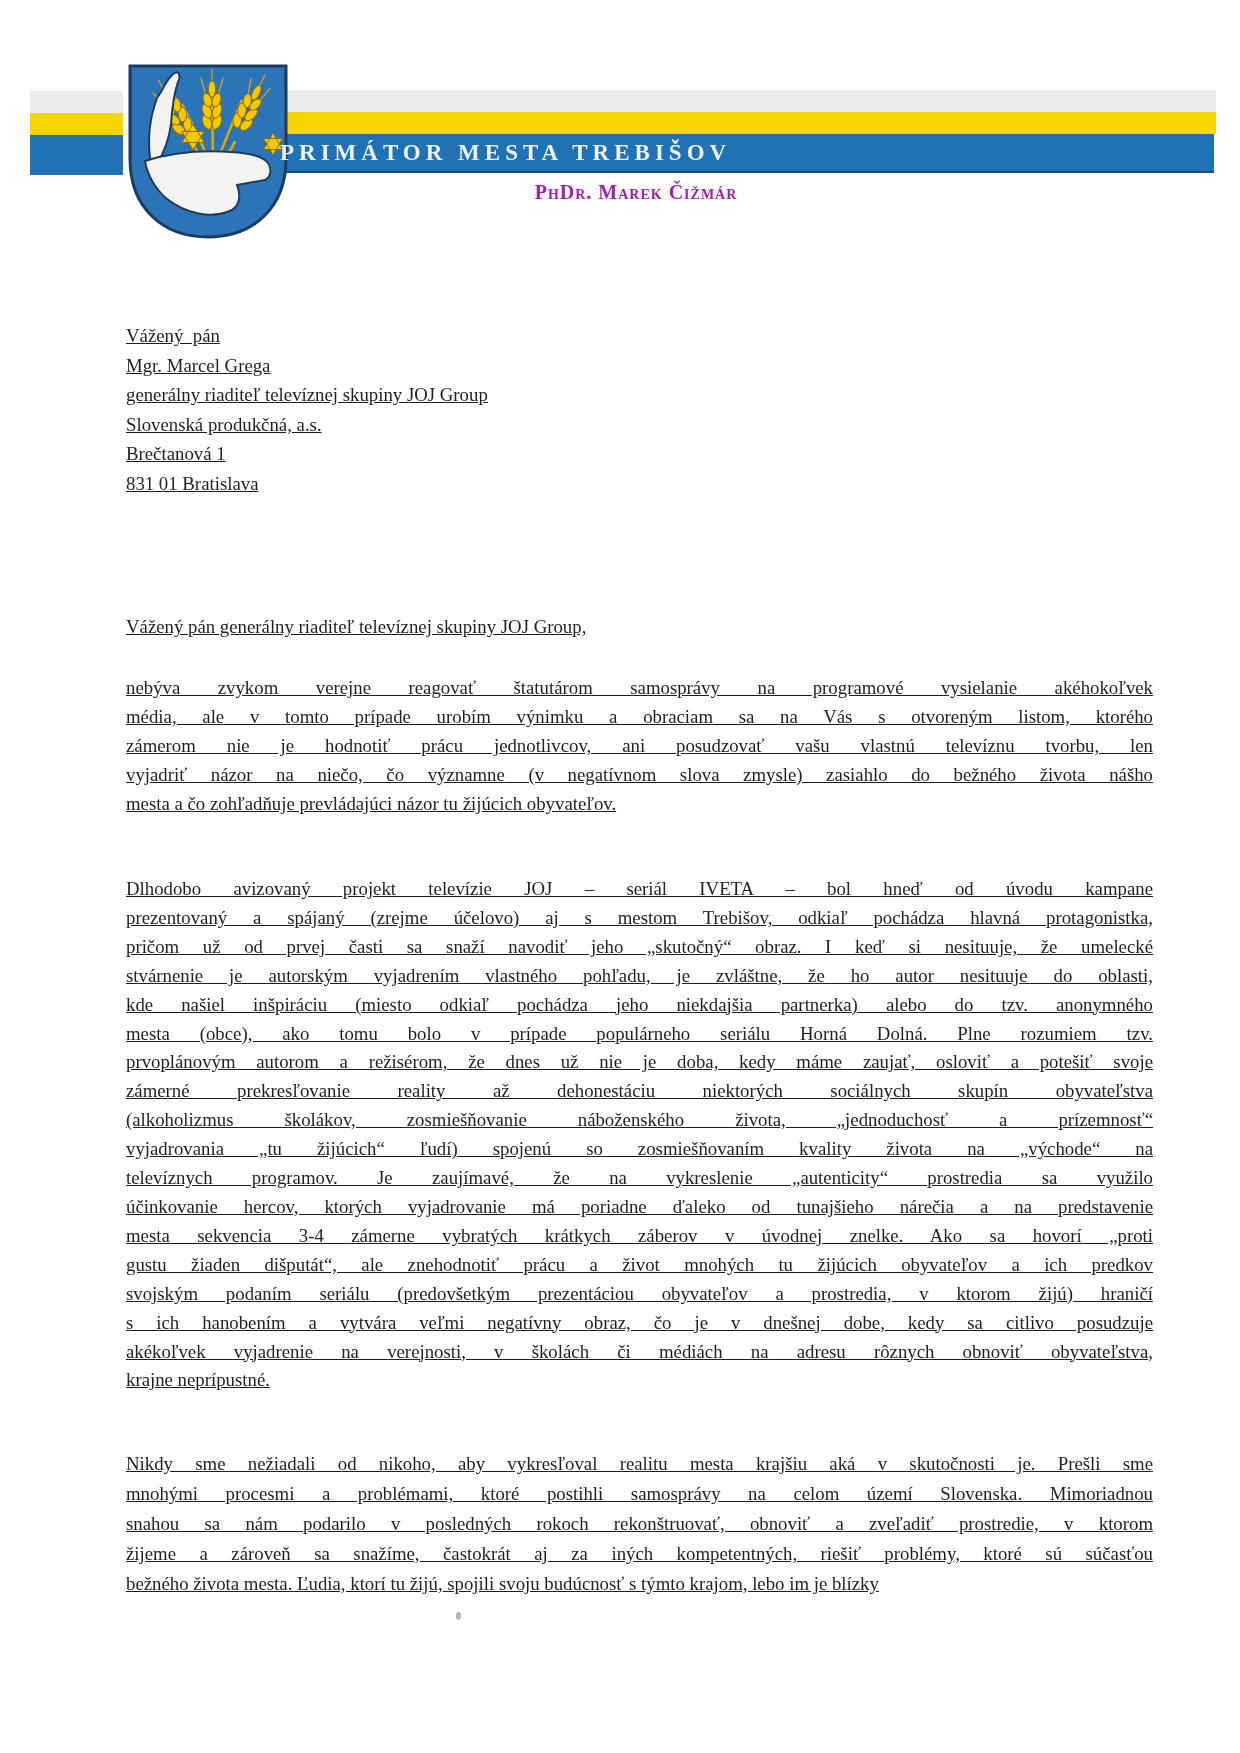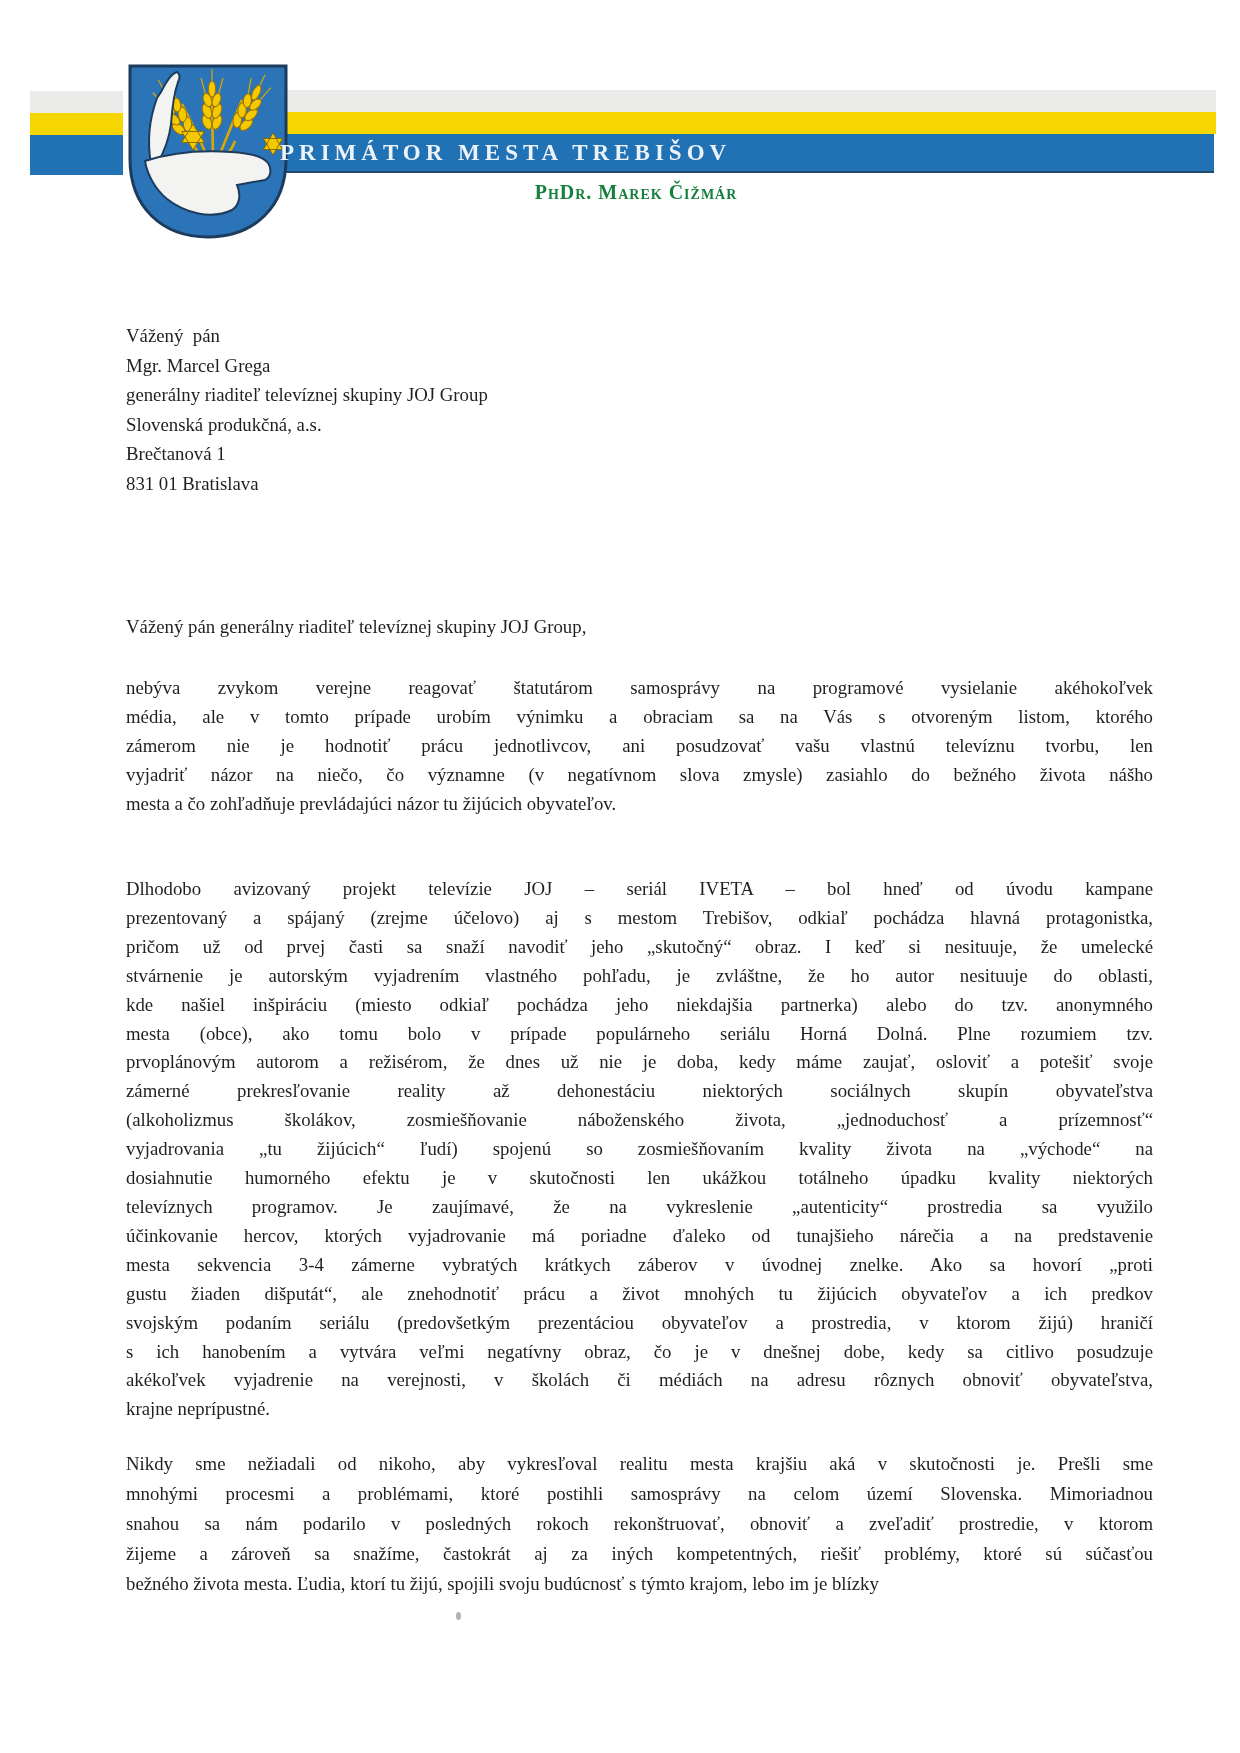--- a/index.html
+++ b/index.html
@@ -33,33 +33,33 @@
 
   .office-title{
     position:absolute;left:280px;top:134px;width:700px;height:37px;
     line-height:37px;text-align:left;
     font-size:23px;font-weight:bold;letter-spacing:5px;
     color:var(--title-text);
   }
   .officeholder{
     position:absolute;left:280px;top:181px;width:712px;
     text-align:center;font-size:20px;font-weight:bold;
-    font-variant:small-caps;letter-spacing:1px;color:#15803d;
+    font-variant:small-caps;letter-spacing:1px;color:#a21caf;
   }
 
   .coa{position:absolute;left:123px;top:62px;width:170px;height:180px;}
   .shield-bg{fill:var(--shield-blue);stroke:var(--outline-navy);stroke-width:3;}
   .white-charge{fill:#f3f3f1;stroke:var(--outline-navy);stroke-width:2;}
   .stem{stroke:var(--stem-yellow);stroke-width:2.6;fill:none;}
   .wheat{fill:var(--wheat-yellow);stroke:#97700a;stroke-width:1;}
   .awn{stroke:var(--stem-yellow);stroke-width:1.2;fill:none;}
   .star{fill:var(--wheat-yellow);stroke:#8a6d00;stroke-width:1;}
 
   
-  .block{position:absolute;font-size:18.8px;}
+  .block{position:absolute;font-size:18.8px;text-decoration:underline;}
   .recipient{left:126px;top:321px;line-height:29.6px;}
   .dateline{left:126px;top:529px;width:1003px;line-height:29px;text-align:right;}
   .salutation{left:126px;top:612px;width:1027px;line-height:29px;}
   .para{left:126px;width:1027px;}
   .p1{top:673px;line-height:29px;}
   .p2{top:848px;line-height:28.9px;margin-top:27px;}
   .p3{top:1449px;line-height:30px;}
   .para .line{text-align:justify;text-align-last:justify;white-space:pre-wrap;}
   .para .last-line{text-align-last:left;}
   .recipient .line{white-space:pre-wrap;}
@@ -138,21 +138,20 @@
       <div class="line">Dlhodobo avizovaný projekt televízie JOJ – seriál IVETA – bol hneď od úvodu kampane</div>
       <div class="line">prezentovaný a spájaný (zrejme účelovo) aj s mestom Trebišov, odkiaľ pochádza hlavná protagonistka,</div>
       <div class="line">pričom už od prvej časti sa snaží navodiť jeho „skutočný“ obraz. I keď si nesituuje, že umelecké</div>
       <div class="line">stvárnenie je autorským vyjadrením vlastného pohľadu, je zvláštne, že ho autor nesituuje do oblasti,</div>
       <div class="line">kde našiel inšpiráciu (miesto odkiaľ pochádza jeho niekdajšia partnerka) alebo do tzv. anonymného</div>
       <div class="line">mesta (obce), ako tomu bolo v prípade populárneho seriálu Horná Dolná. Plne rozumiem tzv.</div>
       <div class="line">prvoplánovým autorom a režisérom, že dnes už nie je doba, kedy máme zaujať, osloviť a potešiť svoje</div>
       <div class="line">zámerné prekresľovanie reality až dehonestáciu niektorých sociálnych skupín obyvateľstva</div>
       <div class="line">(alkoholizmus školákov, zosmiešňovanie náboženského života, „jednoduchosť a prízemnosť“</div>
       <div class="line">vyjadrovania „tu žijúcich“ ľudí) spojenú so zosmiešňovaním kvality života na „východe“ na</div>
-      <div class="line">dosiahnutie humorného efektu je v skutočnosti len ukážkou totálneho úpadku kvality niektorých</div>
       <div class="line">televíznych programov. Je zaujímavé, že na vykreslenie „autenticity“ prostredia sa využilo</div>
       <div class="line">účinkovanie hercov, ktorých vyjadrovanie má poriadne ďaleko od tunajšieho nárečia a na predstavenie</div>
       <div class="line">mesta sekvencia 3-4 zámerne vybratých krátkych záberov v úvodnej znelke. Ako sa hovorí „proti</div>
       <div class="line">gustu žiaden dišputát“, ale znehodnotiť prácu a život mnohých tu žijúcich obyvateľov a ich predkov</div>
       <div class="line">svojským podaním seriálu (predovšetkým prezentáciou obyvateľov a prostredia, v ktorom žijú) hraničí</div>
       <div class="line">s ich hanobením a vytvára veľmi negatívny obraz, čo je v dnešnej dobe, kedy sa citlivo posudzuje</div>
       <div class="line">akékoľvek vyjadrenie na verejnosti, v školách či médiách na adresu rôznych obnoviť obyvateľstva,</div>
       <div class="line last-line">krajne neprípustné.</div>
     </div>
   <div class="block para p3">

